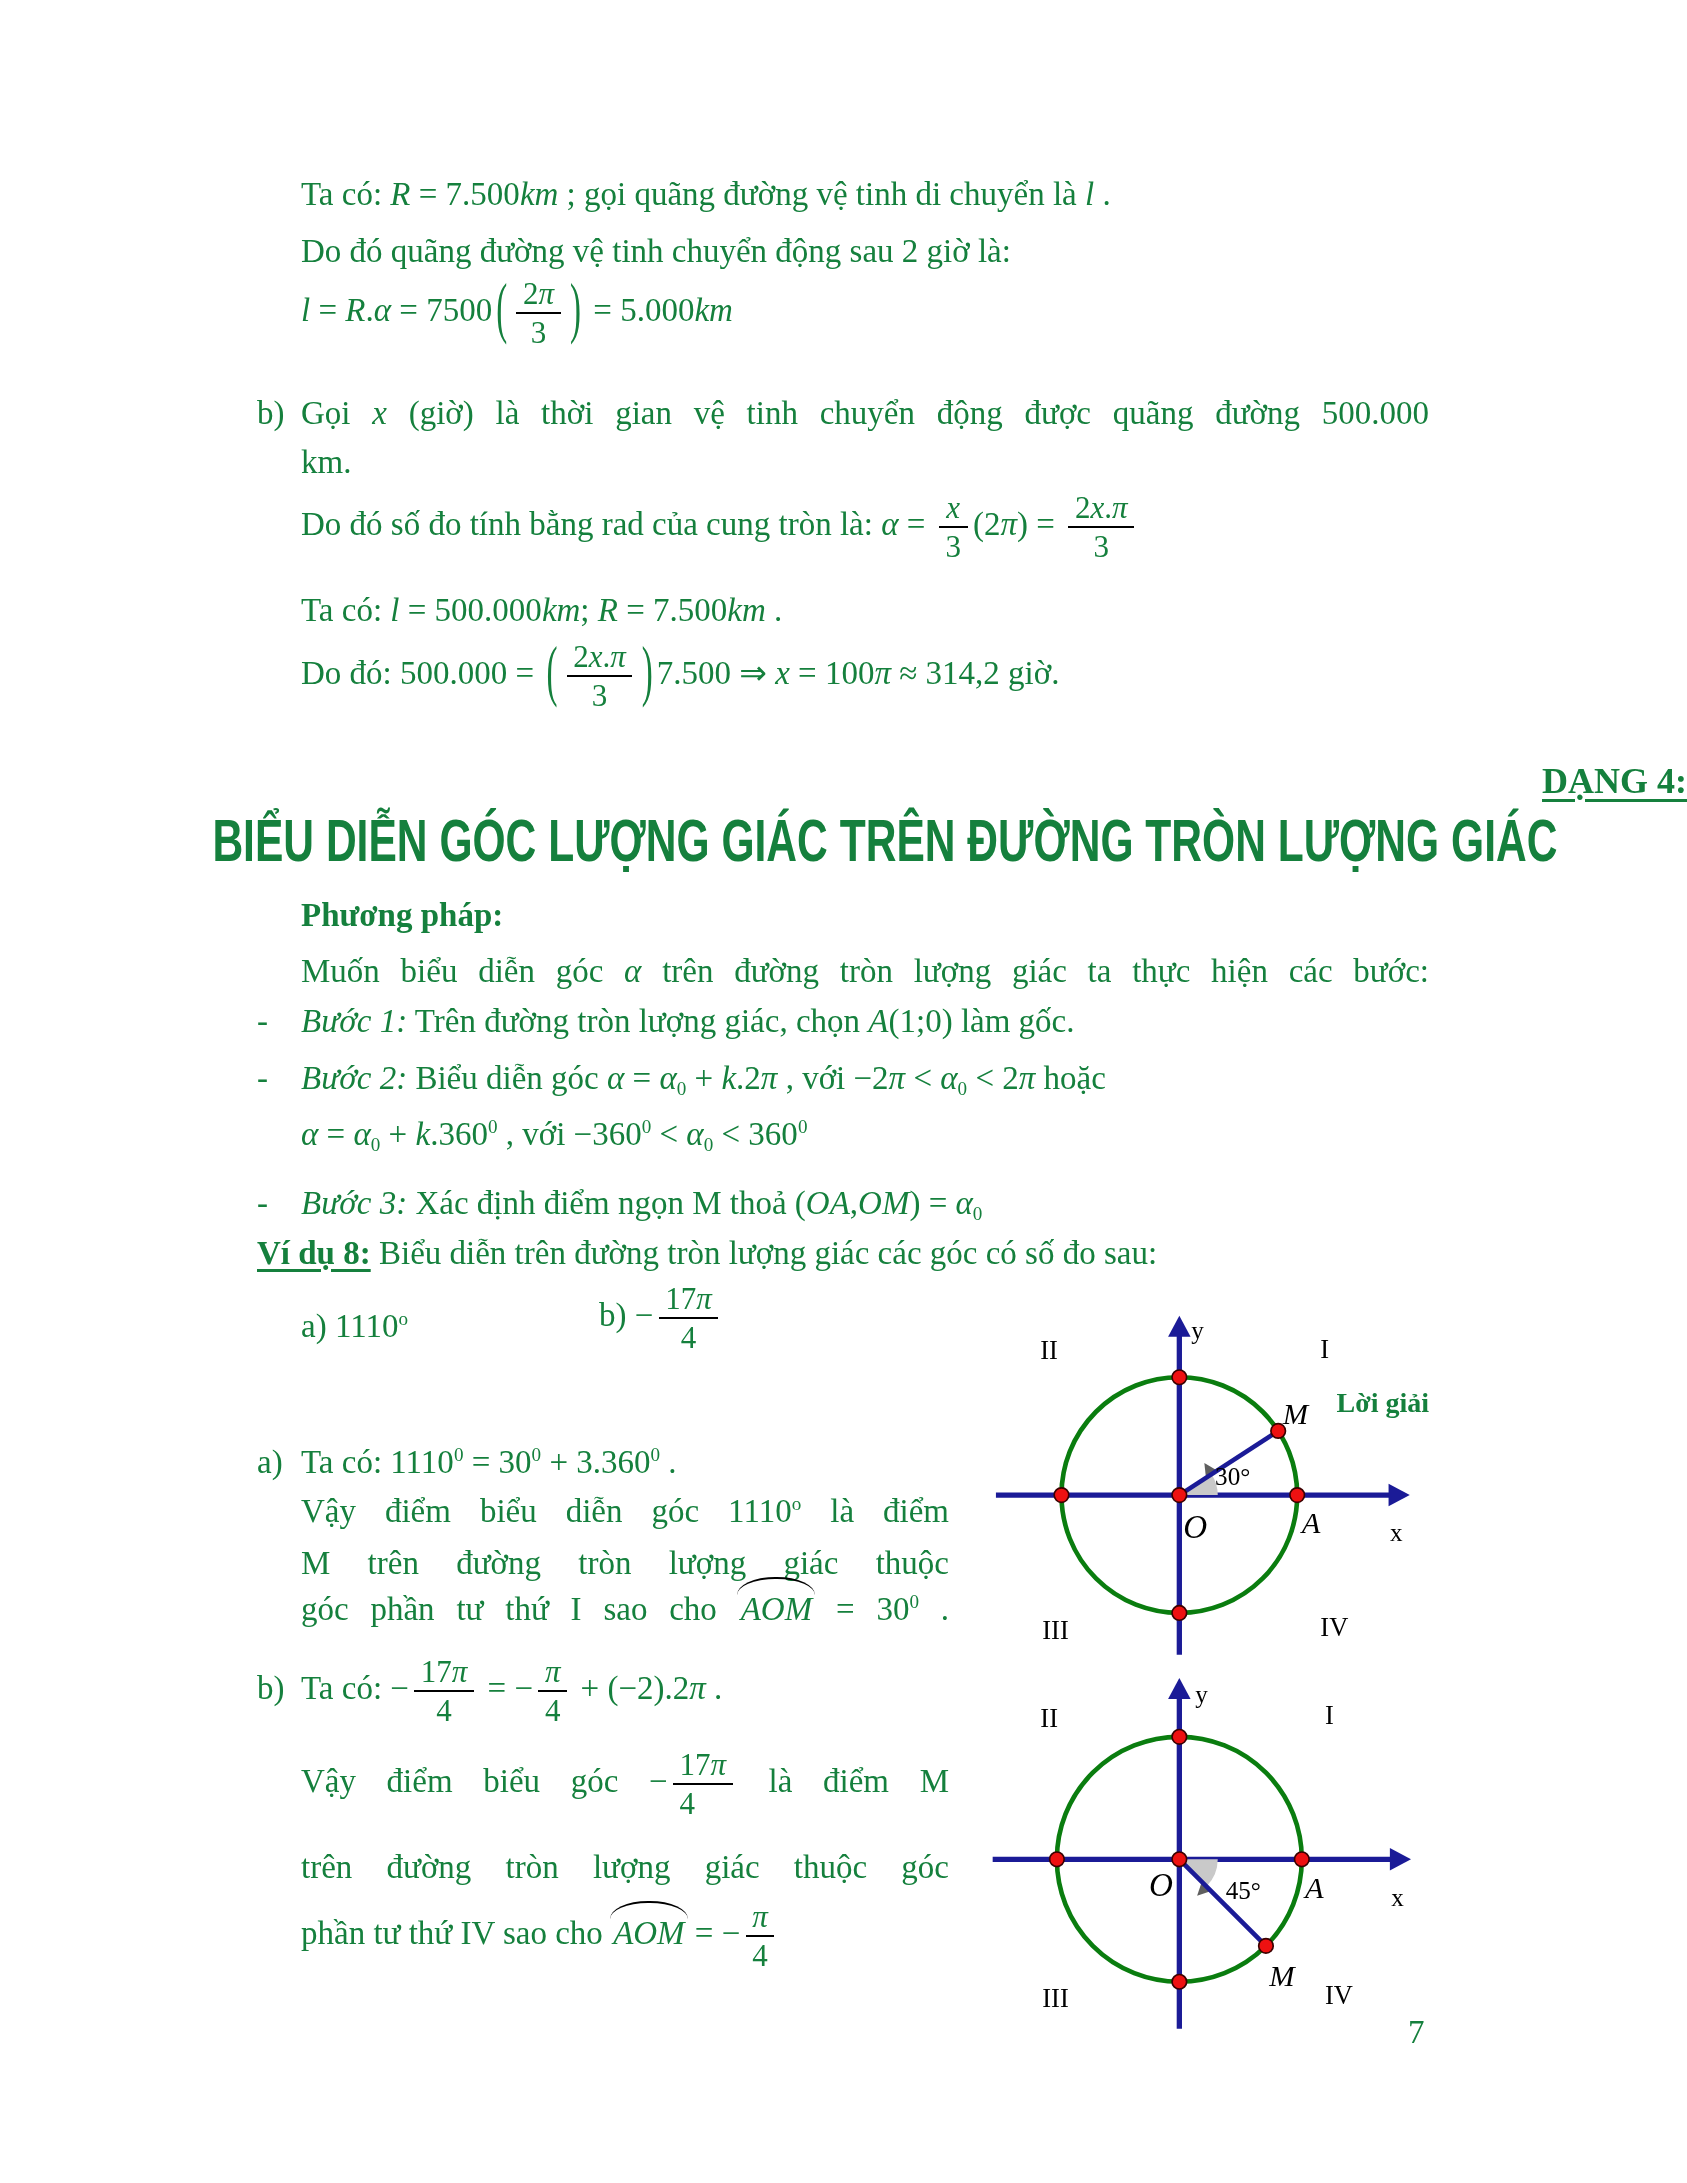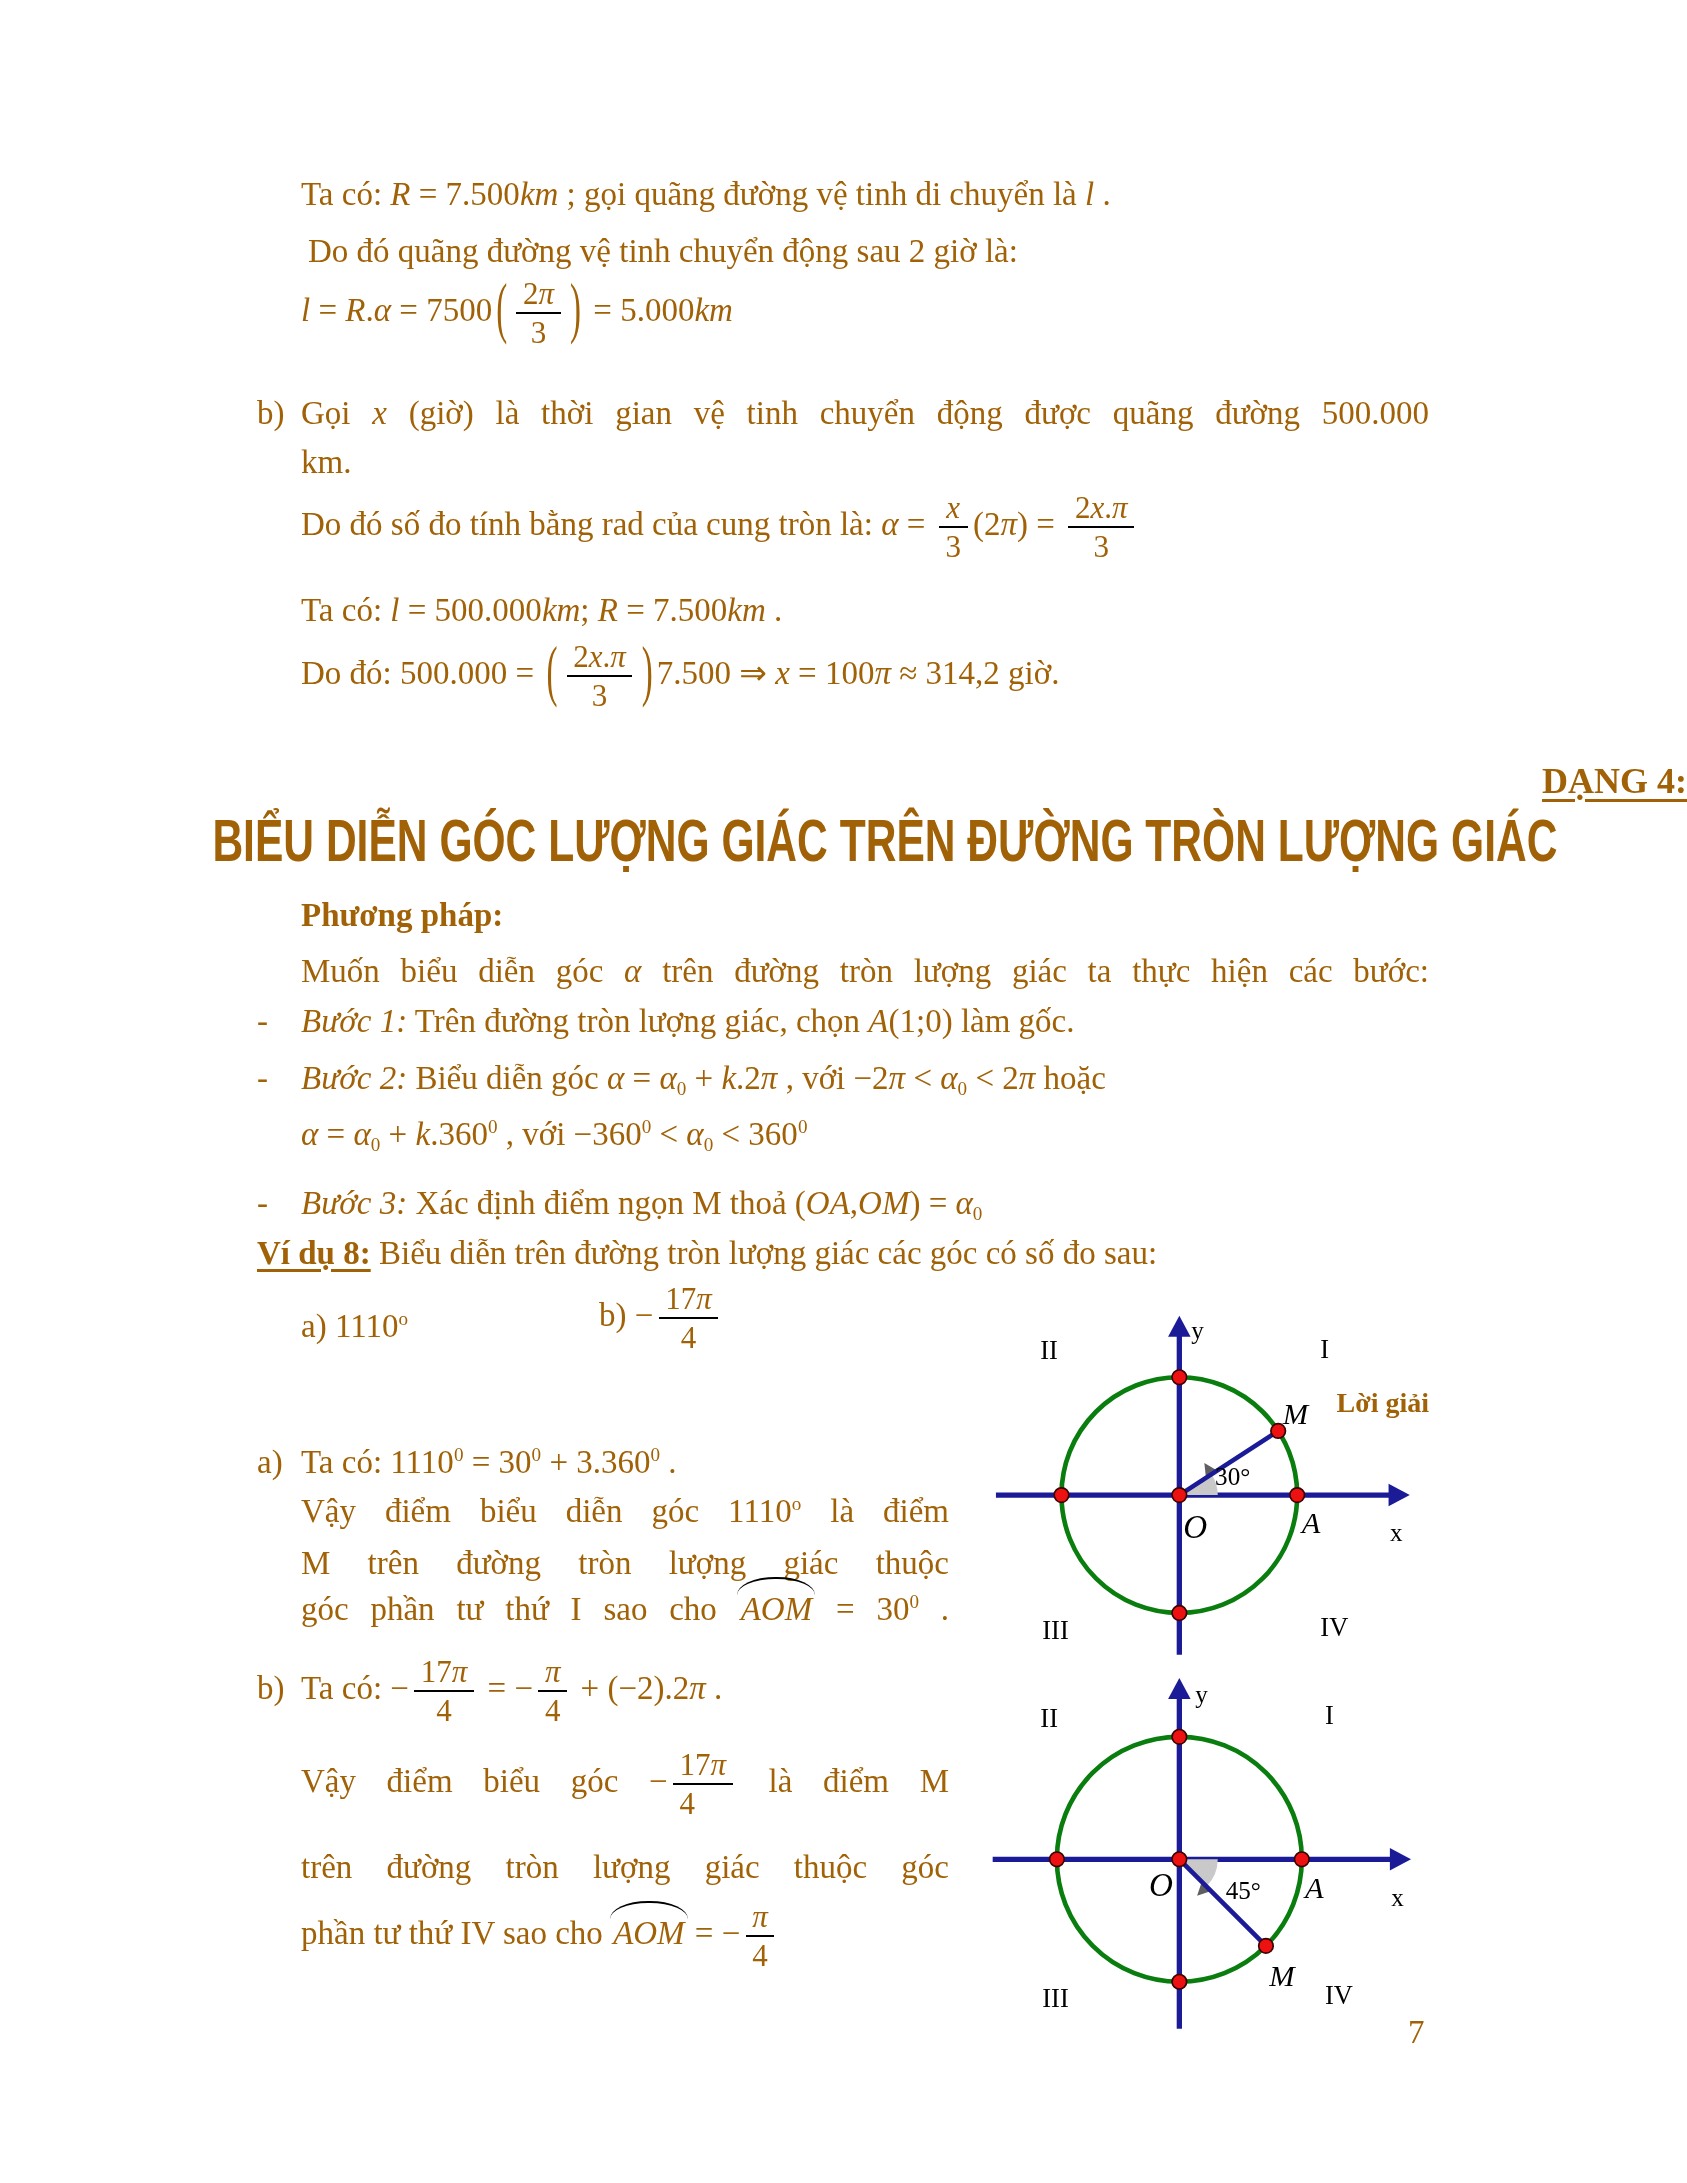--- a/index.html
+++ b/index.html
@@ -1,17 +1,17 @@
 <!DOCTYPE html>
 <html style="font-size:10.6px"><head>
 <meta charset="utf-8">
 <style>
   html,body{margin:0;padding:0;background:#e8e8e8}
   .page{position:relative;width:1687px;height:2183px;background:#ffffff;margin:0 auto;
-        font-family:"Liberation Serif",serif;font-size:33px;color:#a16207;overflow:hidden}
+        font-family:"Liberation Serif",serif;font-size:33px;color:#15803d;overflow:hidden}
   .row{position:absolute;white-space:nowrap;line-height:1.3}
   .just{white-space:normal;text-align:justify;text-align-last:justify}
   .it{font-style:italic}
   .mk{display:inline-block;width:44px}
   .sup{font-size:58%;vertical-align:0.62em;line-height:0}
   .sub{font-size:58%;vertical-align:-0.3em;line-height:0}
   .frac{display:inline-block;vertical-align:middle;text-align:center;font-size:94%;line-height:1.08;margin:0 5.3px}
   .fn{display:block;padding:0 6.6px 2px}
   .fd{display:block;border-top:2.6px solid #000;padding:2px 6.6px 0}
   .bp{display:inline-block;transform:scaleY(2.05);transform-origin:50% 55%;margin:0 4px;font-weight:400}
@@ -26,21 +26,21 @@
   .lg{font-weight:700;font-size:28px}
   .center{text-align:right}
   svg text{font-family:"Liberation Serif",serif}
 </style>
 </head>
 <body>
 
 <div class="page">
 
   <div class="row" style="left:301px;top:173px"><span>Ta có:  </span><span class="it">R</span><span> = 7.500</span><span class="it">km</span><span> ; gọi quãng đường vệ tinh di chuyển là </span><span class="it">l</span><span> .</span></div>
-  <div class="row" style="left:308px;top:230px"><span>Do đó quãng đường vệ tinh chuyển động sau 2 giờ là:</span></div>
+  <div class="row" style="left:301px;top:230px"><span>Do đó quãng đường vệ tinh chuyển động sau 2 giờ là:</span></div>
   <div class="row" style="left:301px;top:277px"><span class="it">l</span><span> = </span><span class="it">R</span><span>.</span><span class="it">α</span><span> = 7500</span><span class="bp">(</span><span class="frac"><span class="fn"><span>2</span><span class="it">π</span></span><span class="fd"><span>3</span></span></span><span class="bp">)</span><span> = 5.000</span><span class="it">km</span></div>
 
   <div class="row just" style="left:257px;top:392px;width:1172px"><span class="mk">b)</span><span>Gọi </span><span class="it">x</span><span> (giờ) là thời gian vệ tinh chuyển động được quãng đường 500.000</span></div>
   <div class="row" style="left:301px;top:441px"><span>km.</span></div>
   <div class="row" style="left:301px;top:491px"><span>Do đó số đo tính bằng rad của cung tròn là: </span><span class="it">α</span><span> = </span><span class="frac"><span class="fn"><span class="it">x</span></span><span class="fd"><span>3</span></span></span><span>(2</span><span class="it">π</span><span>) = </span><span class="frac"><span class="fn"><span>2</span><span class="it">x</span><span>.</span><span class="it">π</span></span><span class="fd"><span>3</span></span></span></div>
   <div class="row" style="left:301px;top:589px"><span>Ta có:  </span><span class="it">l</span><span> = 500.000</span><span class="it">km</span><span>;  </span><span class="it">R</span><span> = 7.500</span><span class="it">km</span><span> .</span></div>
   <div class="row" style="left:301px;top:640px"><span>Do đó:  500.000 = </span><span class="bp">(</span><span class="frac"><span class="fn"><span>2</span><span class="it">x</span><span>.</span><span class="it">π</span></span><span class="fd"><span>3</span></span></span><span class="bp">)</span><span>7.500 ⇒ </span><span class="it">x</span><span> = 100</span><span class="it">π</span><span> ≈ 314,2 giờ.</span></div>
 
   <div class="row center" style="left:0;top:758px;width:1687px">
     <span class="dang">DẠNG 4:</span>

